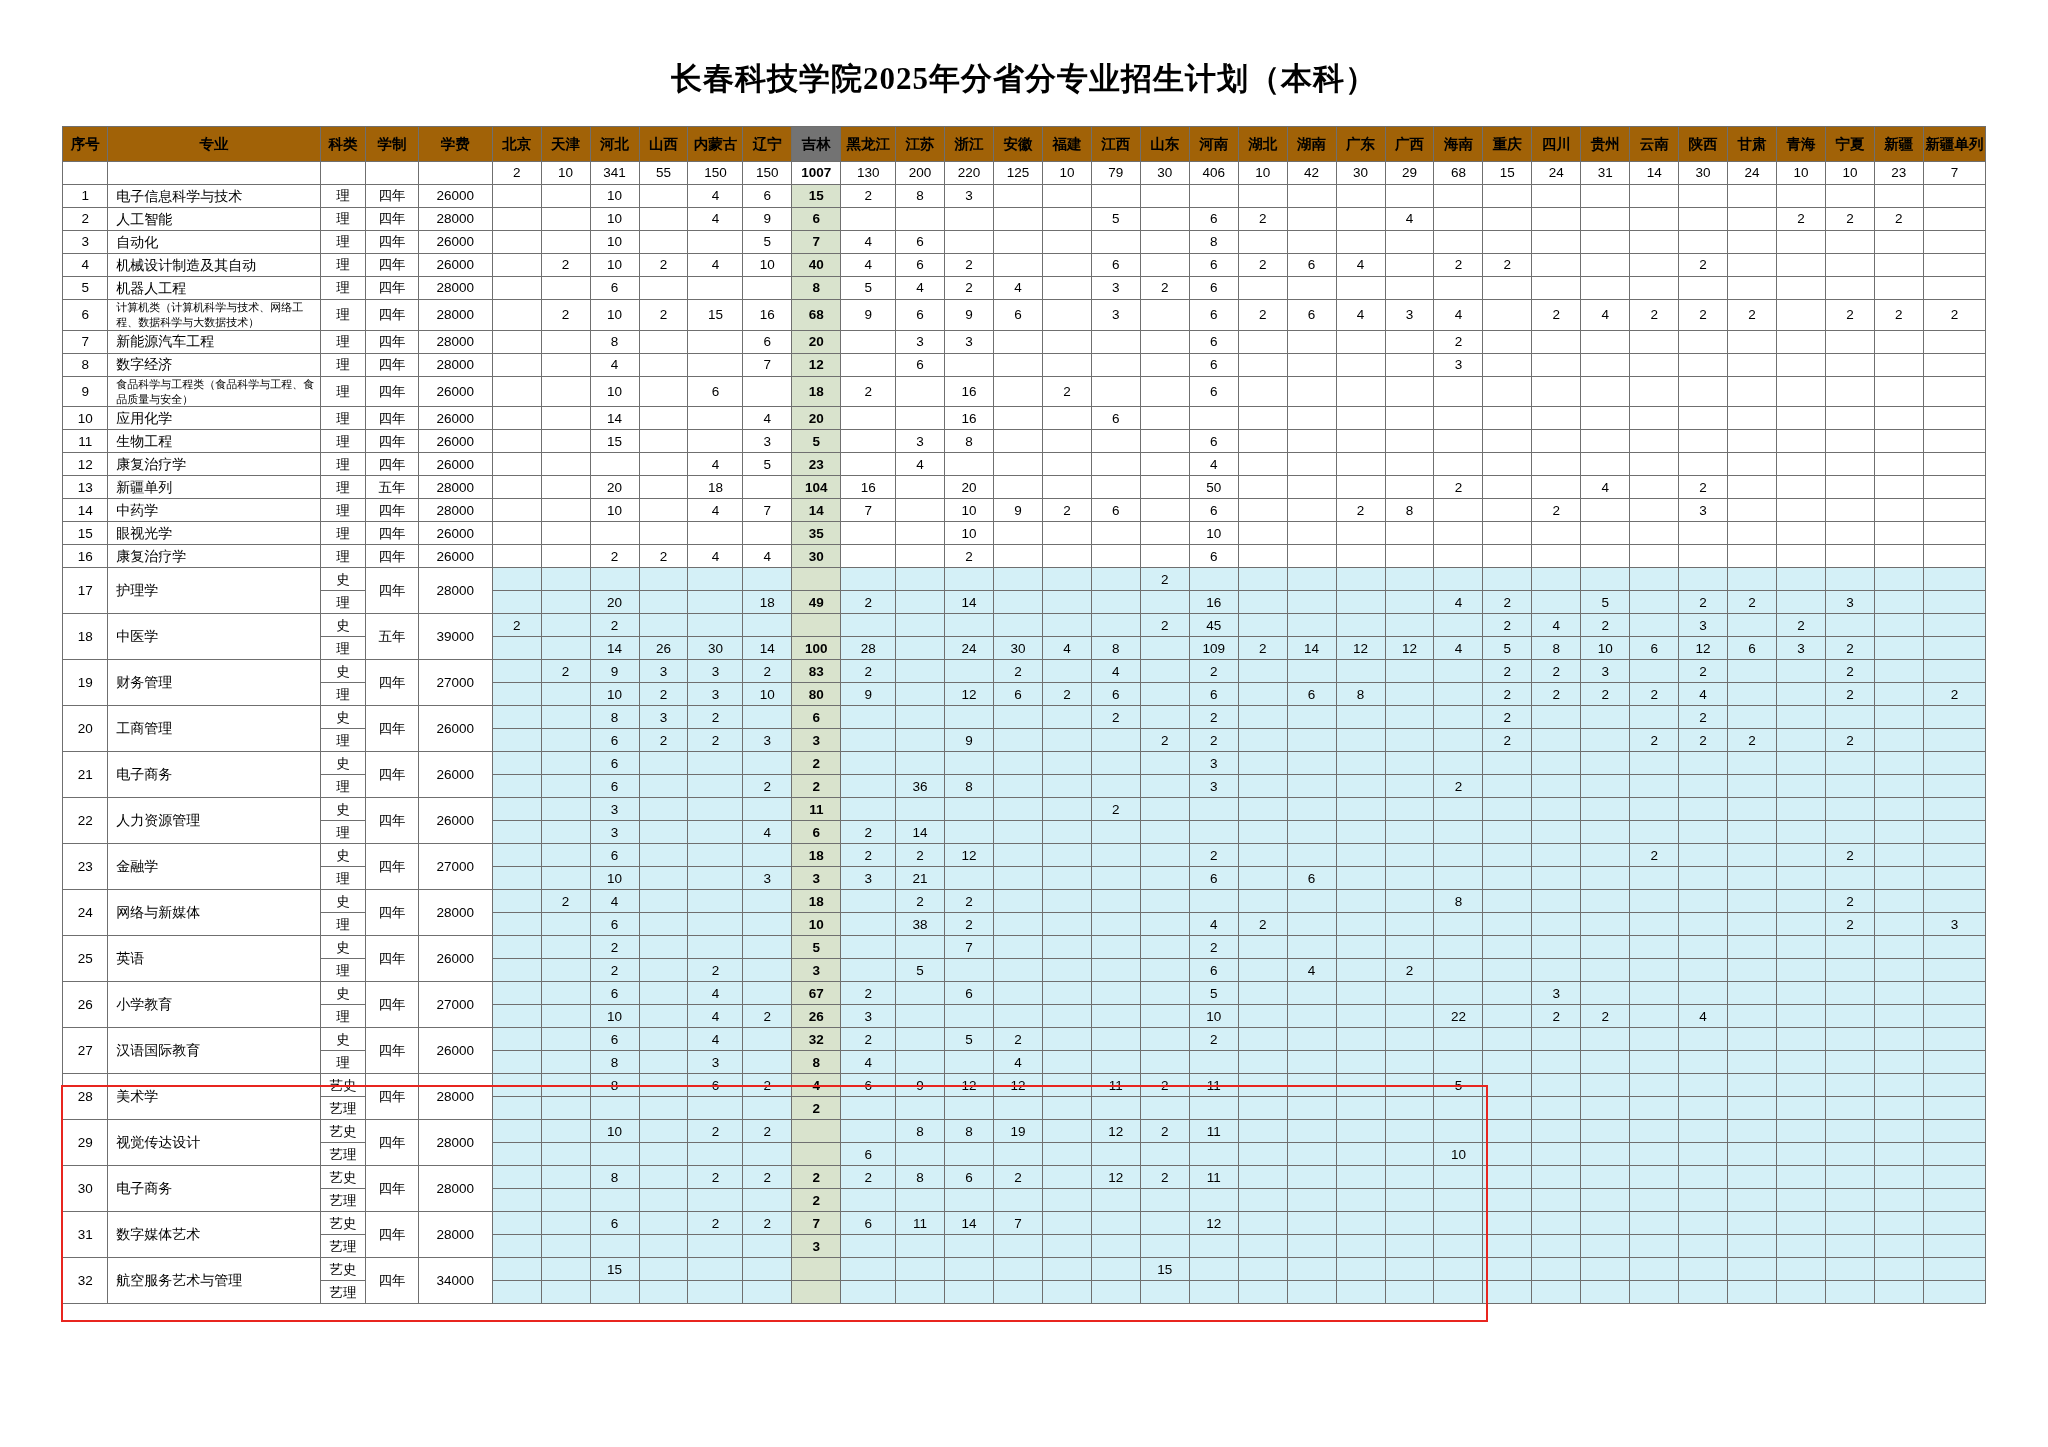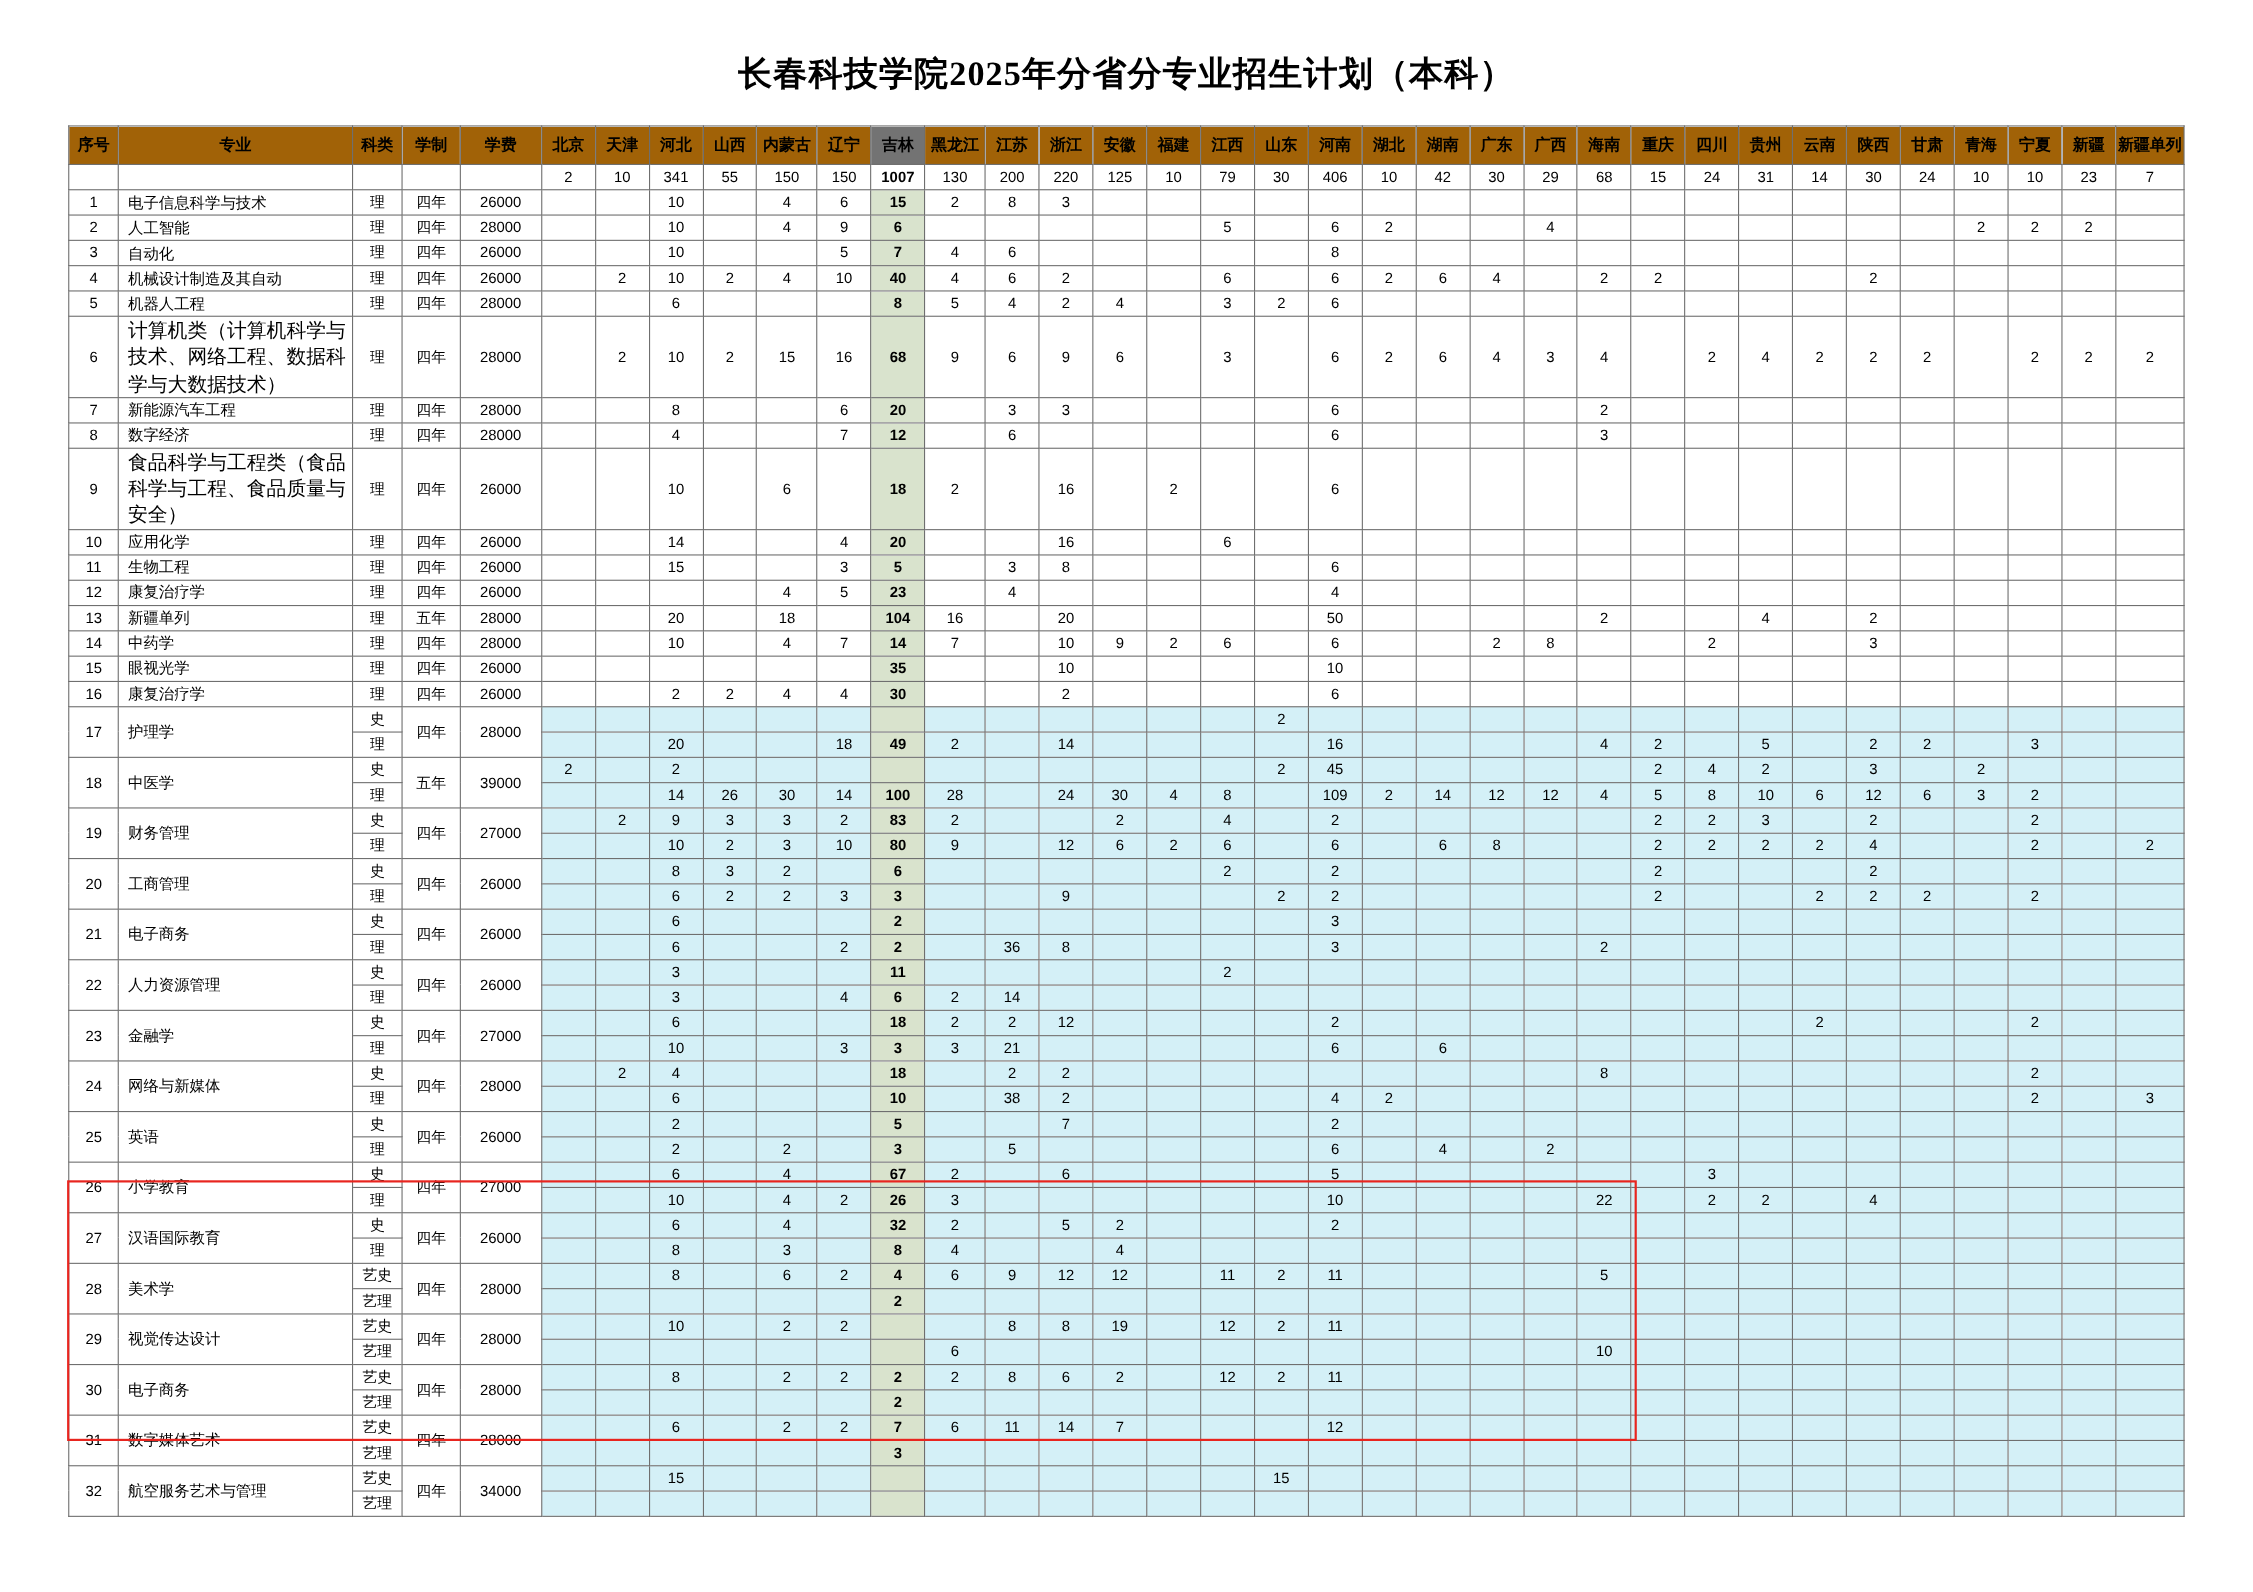--- a/index.html
+++ b/index.html
@@ -1,24 +1,24 @@
 <!DOCTYPE html>
 <html><head>
 <meta charset="utf-8">
 <style>
   html,body{margin:0;padding:0;background:#ffffff;}
   body{width:2048px;height:1447px;font-family:"Liberation Sans","DejaVu Sans",sans-serif;color:#000;}
   .page{position:relative;width:2048px;height:1447px;box-sizing:border-box;padding:0;}
-  .title{text-align:center;font-size:31px;font-weight:bold;letter-spacing:1px;padding-top:46px;padding-bottom:26px;font-family:"Liberation Serif","DejaVu Serif",serif;}
+  .title{text-align:center;font-size:31px;font-weight:bold;letter-spacing:1px;padding-top:58px;padding-bottom:26px;font-family:"Liberation Serif","DejaVu Serif",serif;}
   .tablewrap{padding:0 62px;position:relative;}
   table{border-collapse:collapse;table-layout:fixed;width:1924px;font-size:13.5px;}
   th,td{border:1px solid #6f6f6f;text-align:center;vertical-align:middle;padding:0;height:22px;line-height:1.15;overflow:hidden;white-space:nowrap;}
   thead th{font-weight:bold;font-size:14.5px;height:34px;background:#a16207;}
   .majorcell{text-align:left;padding-left:8px;white-space:normal;line-height:1.35;font-size:14px;margin-top:20px;}
-  .major-narrow{font-size:18px;}
+  .major-narrow{font-size:11px;}
   .total-row td{font-size:13.5px;background:#ffffff;}
   .jl{background:#d9e3cd;font-weight:bold;}
   .blue{background:#d4f0f7;}
   .hdr-jl{background:#737373;}
   .num{font-size:13.5px;}
   .hl-box{position:absolute;border:2.2px solid #e8251f;pointer-events:none;}
   col.c-idx{width:38px;}
   col.c-major{width:178px;}
   col.c-ke{width:38px;}
   col.c-xz{width:44px;}

